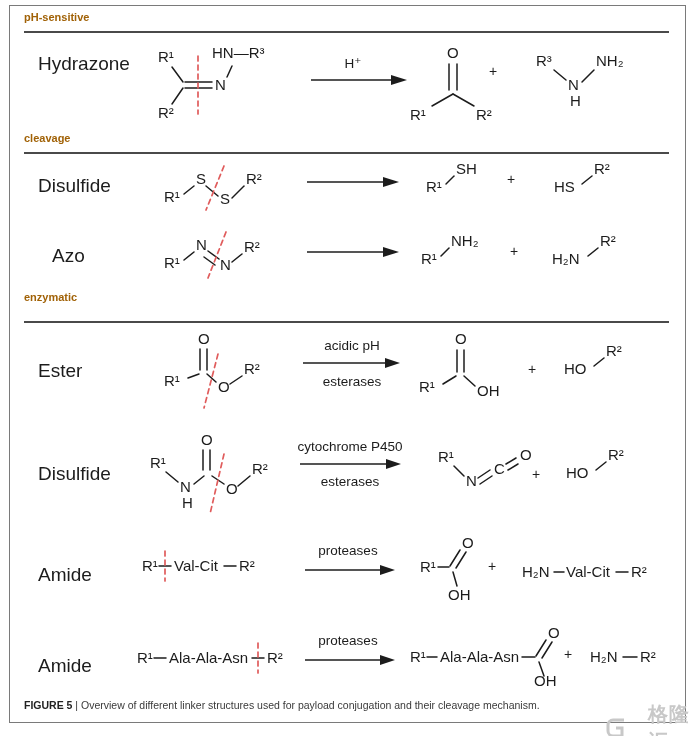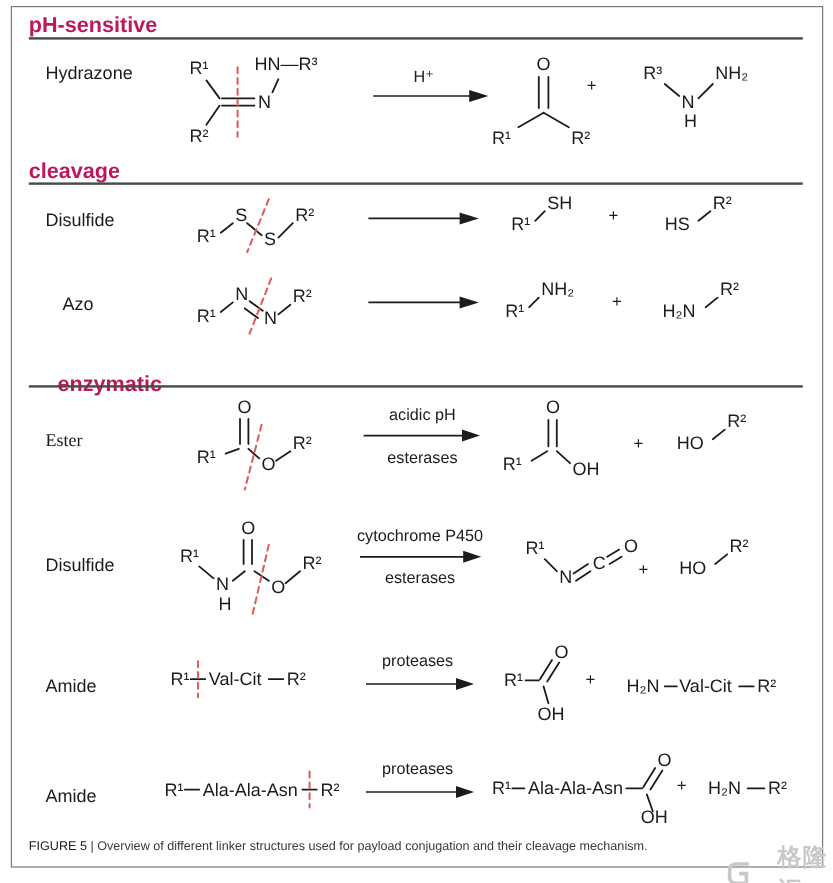--- a/index.html
+++ b/index.html
@@ -1,32 +1,32 @@
 <!DOCTYPE html>
 <html><head>
 <meta charset="utf-8">
 <style>
   html,body{margin:0;padding:0;background:#ffffff;}
   body{width:694px;height:736px;position:relative;overflow:hidden;
        font-family:"Liberation Sans","DejaVu Sans",sans-serif;color:#1c1c1c;}
   .abs{position:absolute;}
   .figure-border{left:9px;top:5px;width:675px;height:716px;border:1.5px solid #7a7a7a;background:#fff;}
-  .sec-title{font-weight:bold;font-size:18px;color:#be185d;}
+  .sec-title{font-weight:bold;font-size:11px;color:#a16207;}
   .sec-rule{height:0;border-top:2px solid #4a4a4a;}
-  .row-label{font-size:15px;color:#1c1c1c;}
+  .row-label{font-size:19px;color:#1c1c1c;}
   .plus{font-size:14px;color:#1c1c1c;}
   svg{overflow:visible;}
   svg text{font-size:15px;fill:#1c1c1c;font-family:"Liberation Sans","DejaVu Sans",sans-serif;}
   .bond{stroke:#1c1c1c;stroke-width:1.5;fill:none;stroke-linecap:round;}
   .cleave{stroke:#e05c5c;stroke-width:1.7;stroke-dasharray:5 4;fill:none;stroke-linecap:round;}
   .aline{stroke:#1c1c1c;stroke-width:1.4;}
   .ahead{fill:#1c1c1c;}
   .atext{font-size:13.5px;fill:#1c1c1c;text-anchor:middle;}
   .caption{left:24px;top:699px;width:645px;font-size:10.5px;color:#3a3a3a;}
-  .cap-tag{font-weight:normal;color:#222;}
+  .cap-tag{font-weight:bold;color:#222;}
   .watermark{left:604px;top:701px;display:flex;align-items:center;gap:20px;color:#c8c8c8;
              font-size:20px;font-weight:bold;letter-spacing:1px;z-index:3;}
 </style>
 </head>
 <body>
 
 <div class="abs figure-border"></div>
 
 <div class="abs sec-title" style="left:24px;top:11px;">pH-sensitive</div>
 <div class="abs sec-rule" style="left:24px;top:31px;width:645px;"></div>
@@ -134,24 +134,24 @@
 </svg>
 
 <div class="abs plus" style="left:510px;top:243px;">+</div>
 
 <svg class="abs" style="left:548px;top:222px;" width="100" height="50" viewBox="0 0 100 50">
   <text x="4" y="42">H₂N</text>
   <line class="bond" x1="40" y1="34" x2="50" y2="26"></line>
   <text x="52" y="24">R²</text>
 </svg>
 
-<div class="abs sec-title" style="left:24px;top:310px;margin-left:24px;">enzymatic</div>
+<div class="abs sec-title" style="left:24px;top:291px;">enzymatic</div>
 <div class="abs sec-rule" style="left:24px;top:321px;width:645px;"></div>
 
-<div class="abs row-label" style="left:38px;top:360px;font-family:Liberation Serif, serif;">Ester</div>
+<div class="abs row-label" style="left:38px;top:360px;">Ester</div>
 
 <svg class="abs" style="left:158px;top:328px;" width="130" height="88" viewBox="0 0 130 88">
   <text x="40" y="16">O</text>
   <line class="bond" x1="42" y1="21" x2="42" y2="42"></line>
   <line class="bond" x1="49" y1="21" x2="49" y2="42"></line>
   <line class="bond" x1="41" y1="46" x2="30" y2="50"></line>
   <text x="6" y="58">R¹</text>
   <line class="bond" x1="49" y1="46" x2="58" y2="54"></line>
   <text x="60" y="64">O</text>
   <line class="bond" x1="72" y1="56" x2="84" y2="48"></line>

